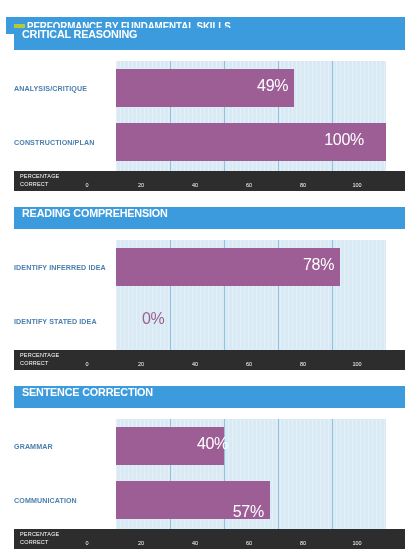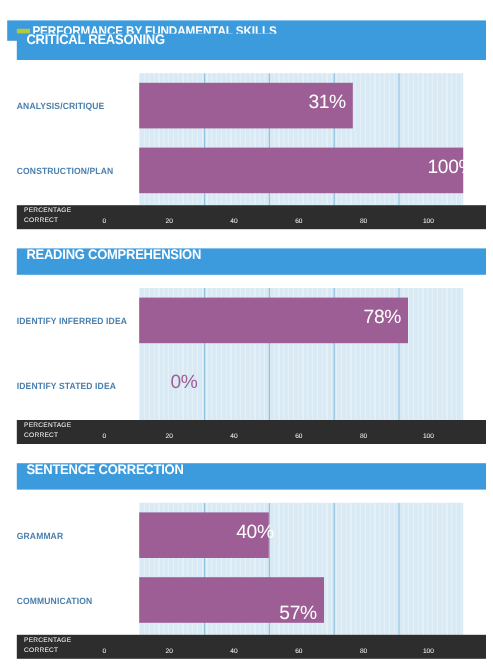--- a/index.html
+++ b/index.html
@@ -193,24 +193,24 @@
     <div class="chart" id="chart-0" style="top:33px;">
         <div class="plot" style="height: 110px;">
           <div class="plot-stripes"></div>
           <div class="gridline" style="left: 54px;"></div>
           <div class="gridline" style="left: 108px;"></div>
           <div class="gridline" style="left: 162px;"></div>
           <div class="gridline" style="left: 216px;"></div>
         </div>
         <div class="bar" style="top: 8px; width: 178.2px; height: 38px;"></div>
         <div class="bar-label" style="top: 23px;">ANALYSIS/CRITIQUE</div>
-        <div class="bar-value" style="top: 16px; left: 288.2px; transform: translateX(-100%);">31%</div>
+        <div class="bar-value" style="top: 16px; left: 288.2px; transform: translateX(-100%);">49%</div>
         <div class="bar" style="top: 62px; width: 270px; height: 38px;"></div>
         <div class="bar-label" style="top: 77px;">CONSTRUCTION/PLAN</div>
-        <div class="bar-value" style="top: 70px; left: 396px; transform: translateX(-100%);">100%</div>
+        <div class="bar-value" style="top: 70px; left: 364px; transform: translateX(-100%);">100%</div>
         <div class="axis" style="top: 110px;">
           <div class="axis-caption">
             <div>PERCENTAGE</div>
             <div>CORRECT</div>
           </div>
           <div class="axis-tick" style="left: 73px;">0</div>
           <div class="axis-tick" style="left: 127px;">20</div>
           <div class="axis-tick" style="left: 181px;">40</div>
           <div class="axis-tick" style="left: 235px;">60</div>
           <div class="axis-tick" style="left: 289px;">80</div>

